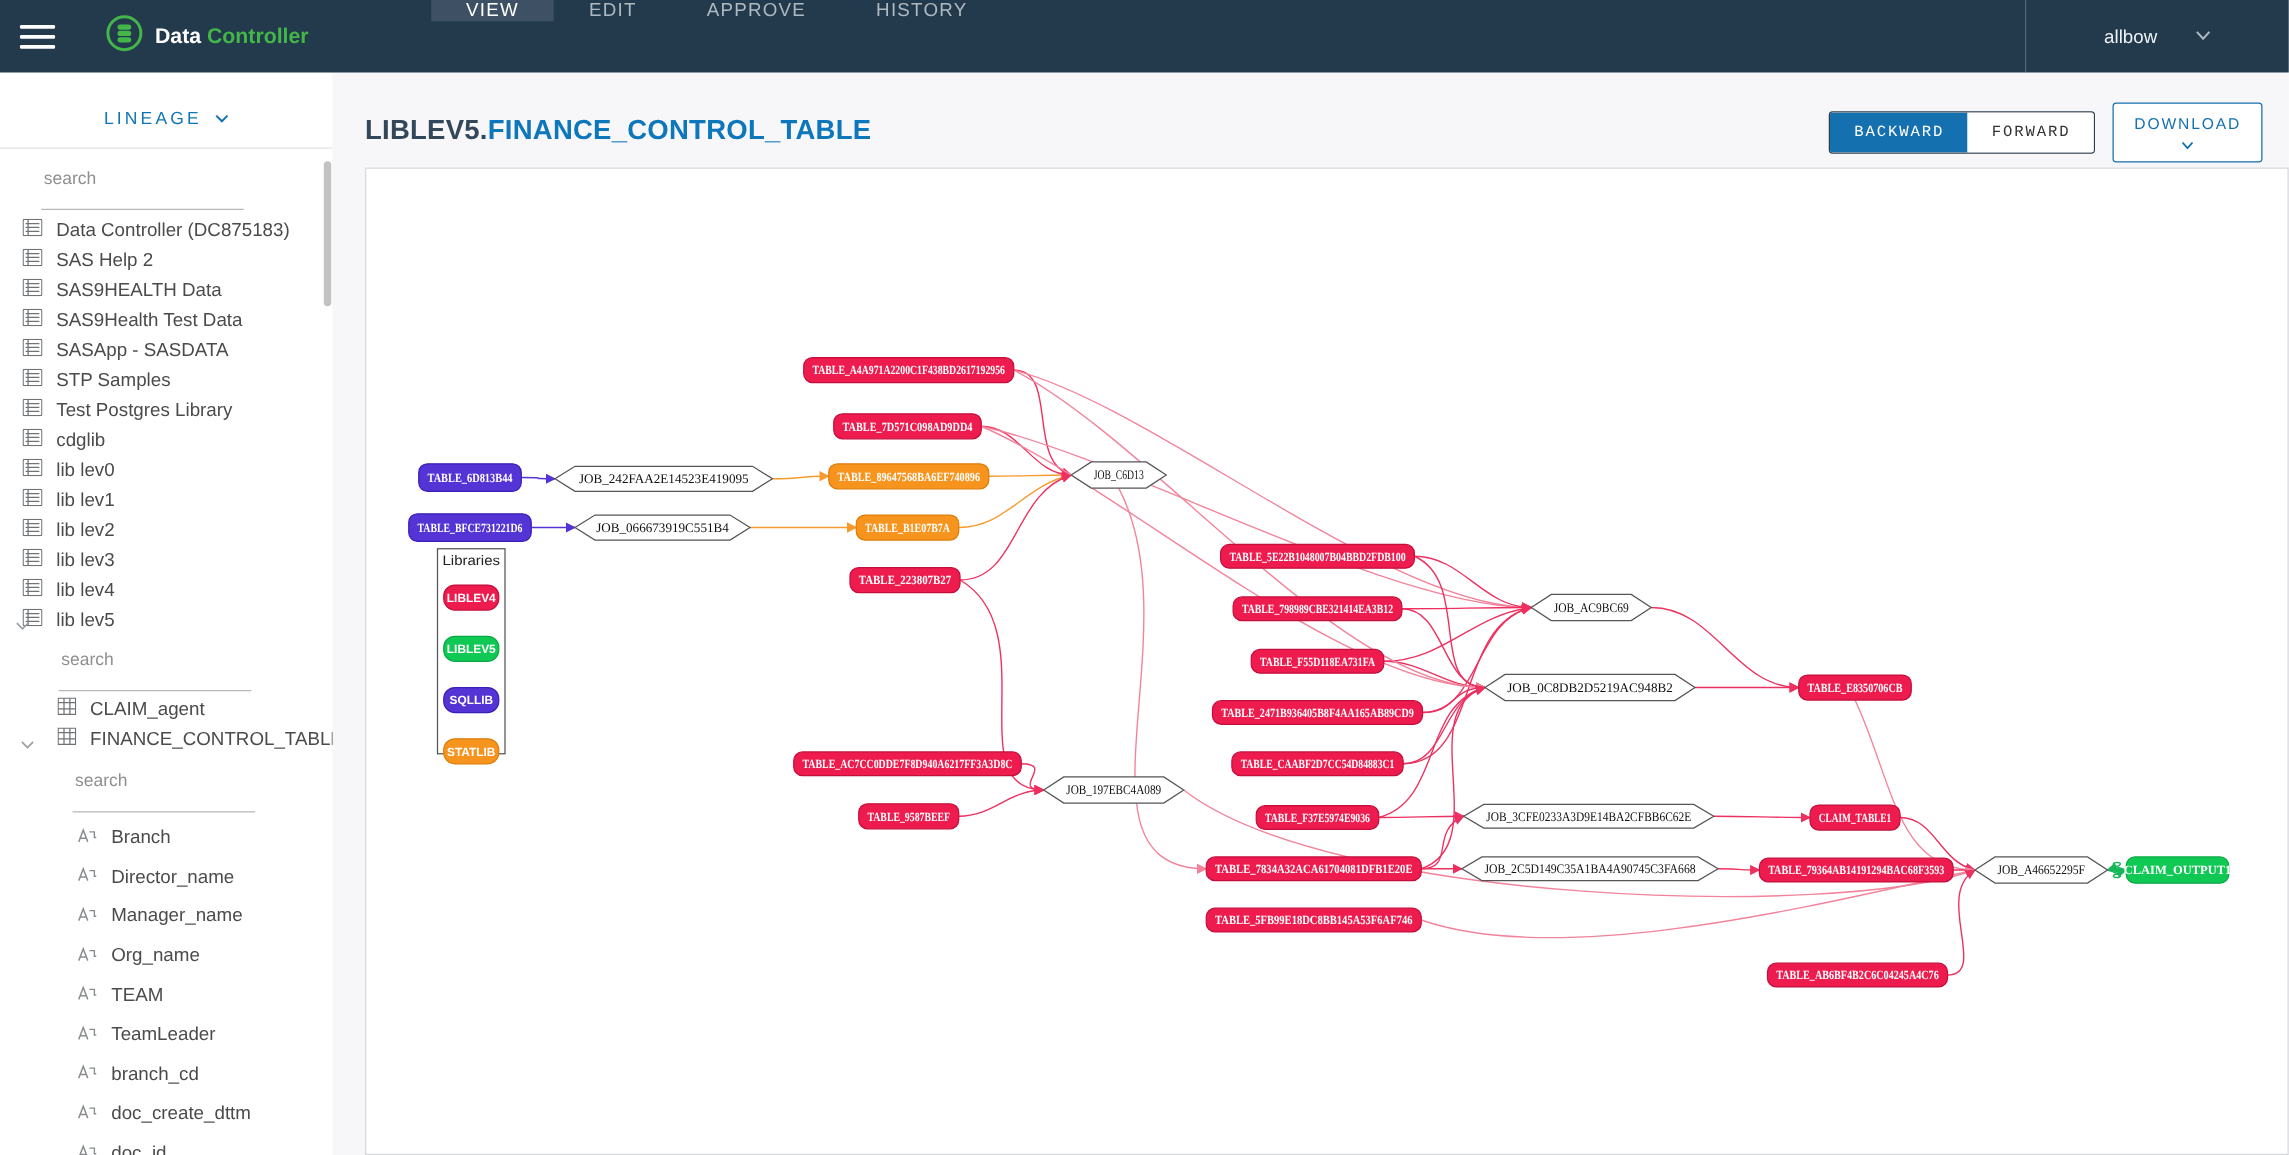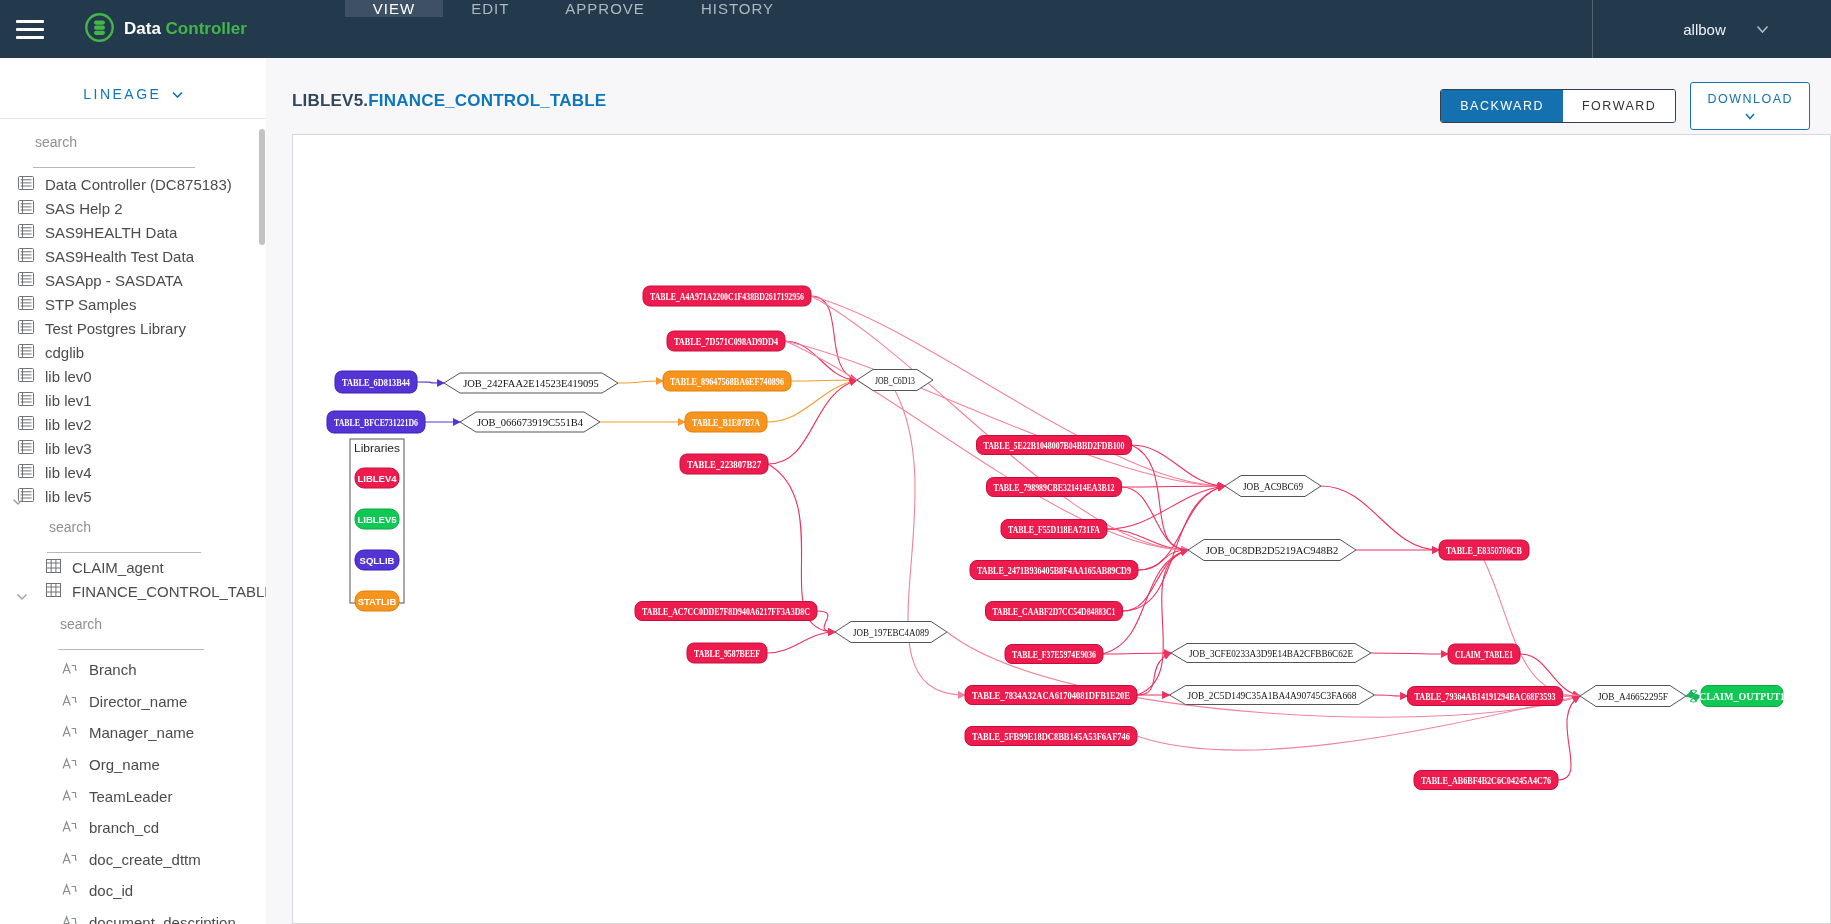--- a/index.html
+++ b/index.html
@@ -11,21 +11,21 @@
     padding-left:16px;cursor:pointer;}
   .burger span{display:block;width:28px;height:3px;background:#fff;border-radius:1px;}
   .brand{display:flex;align-items:center;gap:9px;padding-left:6px;}
   .brand-text{font-size:17px;font-weight:bold;color:#fff;white-space:nowrap;}
   .brand-text .ctrl{color:#43b649;}
   .tabs{display:flex;margin-left:98px;align-items:flex-start;}
   .tab{display:flex;align-items:center;padding:0 28px;font-size:15px;letter-spacing:1px;
     color:#aeb9c2;cursor:pointer;}
   .tab.active{background:#3e5164;color:#fff;}
   .user{margin-left:auto;height:100%;width:210px;display:flex;align-items:center;
-    justify-content:center;gap:30px;border-left:1px solid rgba(255,255,255,.22);padding-left:28px;}
+    justify-content:center;gap:30px;border-left:1px solid rgba(255,255,255,.22);}
   .user .uname{color:#eef2f5;font-size:15px;}
   
   .sidebar{position:absolute;left:0;top:58px;width:266px;bottom:0;background:#fff;}
   .sb-thumb{position:absolute;right:1px;top:71px;width:6px;height:116px;border-radius:3px;
     background:#c2c2c2;}
   .lineage-head{margin-top:28px;text-align:center;color:#1075b5;font-size:14px;
     font-weight:normal;letter-spacing:2.5px;cursor:pointer;}
   .lineage-head svg{vertical-align:middle;margin-left:4px;}
   .sb-divider{border:none;border-top:1px solid #e4e4e6;margin:16px 0 0 0;}
   .sb-search{display:block;border:none;border-bottom:1px solid #b8b8b8;outline:none;
@@ -36,27 +36,27 @@
   .search3{margin:11px 0 4px 58px;width:142px;}
   .sb-row{position:relative;display:flex;align-items:center;gap:11px;height:24px;
     font-size:15px;color:#4b4b4d;cursor:pointer;white-space:nowrap;}
   .lib-row{padding-left:18px;}
   .tbl-row{padding-left:46px;}
   .col-row{padding-left:62px;height:31.6px;}
   .sb-row .chev{position:absolute;left:12px;top:8px;}
   .tbl-row .chev{left:16px;}
   
   .main{position:absolute;left:266px;top:58px;right:0;bottom:0;background:#f7f7fa;}
-  .page-title{position:absolute;left:26px;top:33px;font-size:17px;font-weight:bold;
+  .page-title{position:absolute;left:26px;top:33px;font-size:22px;font-weight:bold;
     color:#32475a;letter-spacing:.2px;}
   .page-title .tbl{color:#0e76ba;}
   .toolbar{position:absolute;top:24px;right:21px;display:flex;gap:14px;align-items:center;}
   .btn-group{display:flex;border:1px solid #31404a;border-radius:3px;overflow:hidden;}
   .btn{font-size:12.5px;letter-spacing:1.5px;padding:9px 19px;cursor:pointer;
-    background:#fff;color:#333;border:none;font-family:Liberation Sans, sans-serif;}
+    background:#fff;color:#333;border:none;font-family:Liberation Mono, monospace;}
   .btn.primary{background:#1470af;color:#fff;}
   .btn-outline{display:flex;align-items:center;gap:7px;font-size:12.5px;letter-spacing:1.5px;
     padding:9px 16px;border:1px solid #1470af;border-radius:3px;color:#1470af;background:#fff;
     cursor:pointer;flex-direction:column;}
   .canvas{position:absolute;left:26px;top:76px;width:1537px;height:788px;background:#fff;
     border:1px solid #d7d7de;}
   .canvas svg{display:block;}
   .gnode{cursor:pointer;}
   .gnode text{font-family:"Liberation Serif",serif;}
 </style>
@@ -298,20 +298,27 @@
             <path d="M9.5 4.5 h4 v4.5 h1.5" fill="none" stroke="#8a8d90" stroke-width="1.1"></path>
           </svg></span>
         <span>Manager_name</span>
       </div>
       <div class="sb-row col-row">
         <span><svg width="16" height="14" viewBox="0 0 16 14">
             <path d="M1 12.5 L4.6 3 L8.2 12.5 M2.3 9.5 L6.9 9.5" fill="none" stroke="#8a8d90" stroke-width="1.2"></path>
             <path d="M9.5 4.5 h4 v4.5 h1.5" fill="none" stroke="#8a8d90" stroke-width="1.1"></path>
           </svg></span>
         <span>Org_name</span>
+      </div>
+      <div class="sb-row col-row">
+        <span><svg width="16" height="14" viewBox="0 0 16 14">
+            <path d="M1 12.5 L4.6 3 L8.2 12.5 M2.3 9.5 L6.9 9.5" fill="none" stroke="#8a8d90" stroke-width="1.2"></path>
+            <path d="M9.5 4.5 h4 v4.5 h1.5" fill="none" stroke="#8a8d90" stroke-width="1.1"></path>
+          </svg></span>
+        <span>TEAM</span>
       </div>
       <div class="sb-row col-row">
         <span><svg width="16" height="14" viewBox="0 0 16 14">
             <path d="M1 12.5 L4.6 3 L8.2 12.5 M2.3 9.5 L6.9 9.5" fill="none" stroke="#8a8d90" stroke-width="1.2"></path>
             <path d="M9.5 4.5 h4 v4.5 h1.5" fill="none" stroke="#8a8d90" stroke-width="1.1"></path>
           </svg></span>
         <span>TeamLeader</span>
       </div>
       <div class="sb-row col-row">
         <span><svg width="16" height="14" viewBox="0 0 16 14">

